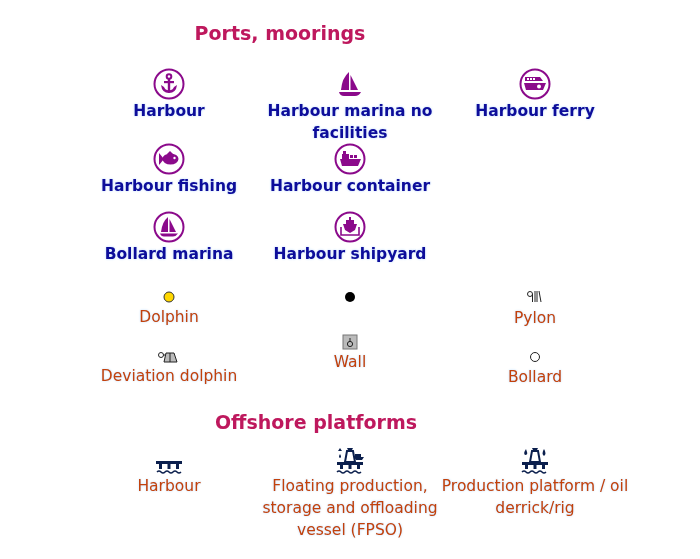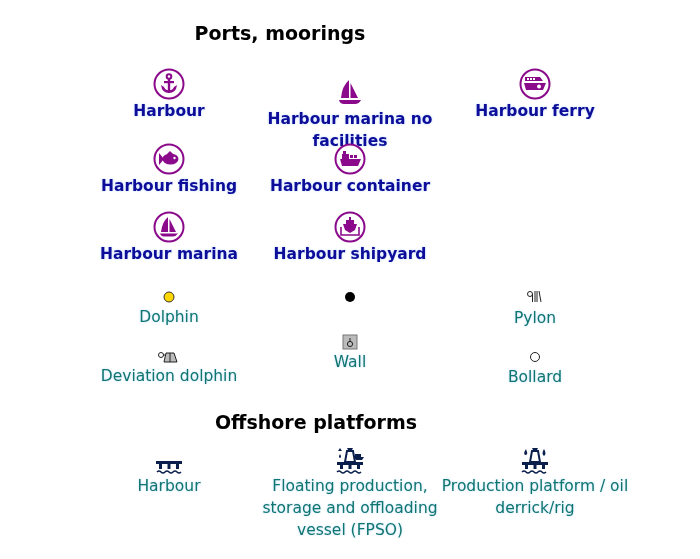--- a/index.html
+++ b/index.html
@@ -1,43 +1,43 @@
 <!DOCTYPE html>
 <html><head>
 <meta charset="utf-8">
 <style>
   html, body { margin:0; padding:0; background:#ffffff; }
   body { width:700px; height:559px; position:relative; overflow:hidden;
          font-family:"DejaVu Sans","Liberation Sans",sans-serif; }
   .section-title { position:absolute; left:0; width:560px; text-align:center;
-         font-weight:bold; font-size:19px; color:#000000; }
+         font-weight:bold; font-size:19px; color:#be185d; }
   .item { position:absolute; width:190px; text-align:center; }
   .item .icon { display:block; margin:0 auto; }
-  .label { display:block; font-size:15.5px; line-height:22px; color:#0f766e;
+  .label { display:block; font-size:15.5px; line-height:22px; color:#c2410c;
          text-shadow: 0 0 2px #cfe6ff, 0 0 3px #dcecff; }
   .label.bold { font-weight:bold; color:#0d0d9a; }
   .c1 { left:74px; } .c2 { left:255px; } .c3 { left:440px; }
 </style>
 </head>
 <body>
 
 <div class="section-title" style="top:22px;">Ports, moorings</div>
 
 <div class="item c1" style="top:68px;">
   <svg class="icon" width="32" height="32" viewBox="0 0 32 32">
     <circle cx="16" cy="16" r="14.5" fill="#fff" stroke="#8b0a8b" stroke-width="2"></circle>
     <circle cx="16" cy="8.5" r="2.3" fill="none" stroke="#8b0a8b" stroke-width="2"></circle>
     <rect x="14.8" y="10.5" width="2.4" height="14" fill="#8b0a8b"></rect>
     <rect x="11" y="13" width="10" height="2.2" fill="#8b0a8b"></rect>
     <path d="M8 17 Q9 25 16 25 Q23 25 24 17 L21 19 Q20 22 16 22.5 Q12 22 11 19 Z" fill="#8b0a8b"></path>
   </svg>
   <span class="label bold">Harbour</span>
 </div>
 
-<div class="item c2" style="top:76px;">
+<div class="item c2" style="top:68px;">
   <svg class="icon" width="32" height="32" viewBox="0 0 32 32">
     <path d="M15 4 L15 22 L7 22 Q8 10 15 4 Z" fill="#8b0a8b"></path>
     <path d="M16.5 7 L16.5 22 L24 22 Z" fill="#8b0a8b"></path>
     <path d="M5 24 L27 24 Q25 28 21 28 L10 28 Q6 28 5 24 Z" fill="#8b0a8b"></path>
   </svg>
   <span class="label bold">Harbour marina no facilities</span>
 </div>
 
 <div class="item c3" style="top:68px;">
   <svg class="icon" width="32" height="32" viewBox="0 0 32 32">
@@ -75,21 +75,21 @@
   <span class="label bold">Harbour container</span>
 </div>
 
 <div class="item c1" style="top:211px;">
   <svg class="icon" width="32" height="32" viewBox="0 0 32 32">
     <circle cx="16" cy="16" r="14.5" fill="#fff" stroke="#8b0a8b" stroke-width="2"></circle>
     <path d="M15 6 L15 21 L8 21 Q9 11 15 6 Z" fill="#8b0a8b"></path>
     <path d="M16.5 8 L16.5 21 L23 21 Z" fill="#8b0a8b"></path>
     <path d="M7 22.5 L25 22.5 Q23 25.5 20 25.5 L11 25.5 Q8 25.5 7 22.5 Z" fill="#8b0a8b"></path>
   </svg>
-  <span class="label bold">Harbour marina</span>
+  <span class="label bold">Bollard marina</span>
 </div>
 
 <div class="item c2" style="top:211px;">
   <svg class="icon" width="32" height="32" viewBox="0 0 32 32">
     <circle cx="16" cy="16" r="14.5" fill="#fff" stroke="#8b0a8b" stroke-width="2"></circle>
     <rect x="15" y="6" width="2" height="3" fill="#8b0a8b"></rect>
     <rect x="12" y="9" width="8" height="4" fill="#8b0a8b"></rect>
     <path d="M9 13 L23 13 L21 19 L16 22 L11 19 Z" fill="#8b0a8b"></path>
     <path d="M7 16 L7 24 L25 24 L25 16" fill="none" stroke="#8b0a8b" stroke-width="1.6"></path>
   </svg>

